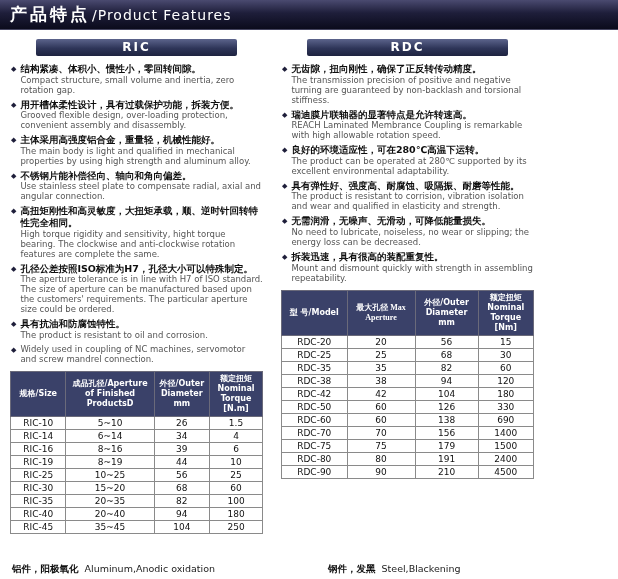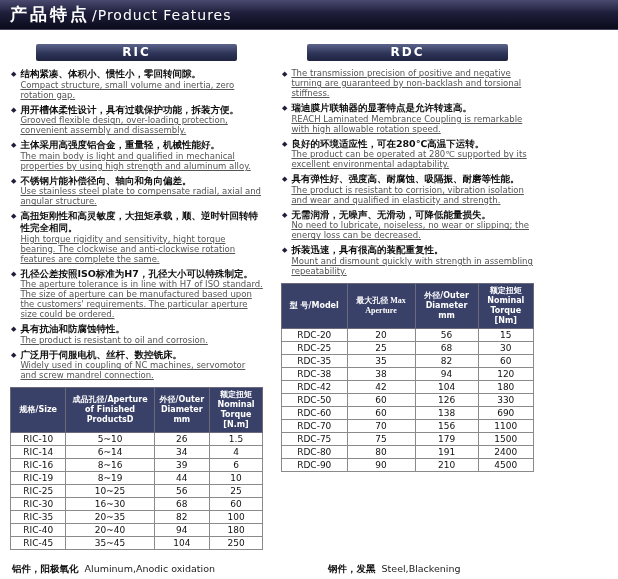--- a/index.html
+++ b/index.html
@@ -16,36 +16,36 @@
   .banner {
     height: 30px; width: 618px;
     background: linear-gradient(180deg, #4a4a70 0%, #1e1e3a 45%, #0b0b1c 100%);
     color: #fff; display: flex; align-items: center; padding-left: 10px;
     border-bottom: 1px solid #44445f;
   }
   .banner-zh { font-size: 17px; font-weight: bold; letter-spacing: 3px; }
   .banner-en { font-size: 14px; font-weight: normal; letter-spacing: 1px; margin-left: 2px; }
 
   
-  .columns { display: flex; gap: 18px; padding: 12px 10px 0 10px; height: 528px; }
+  .columns { display: flex; gap: 18px; padding: 7px 10px 0 10px; height: 528px; }
   .col { flex: 1; min-width: 0; display: flex; flex-direction: column; }
   .col-header {
     height: 17px; line-height: 17px; margin: 2px 26px 7px 26px;
     background: linear-gradient(180deg, #5c648c 0%, #2e3558 55%, #1e2340 100%);
     color: #fff; font-weight: bold; font-size: 12px; text-align: center;
     letter-spacing: 2px; border-radius: 2px;
   }
 
   
   .features { list-style: none; margin: 0; padding: 0; }
   .feature { display: flex; margin-bottom: 4px; }
   .bullet { flex: none; font-size: 7px; color: #1e1e3a; margin: 2px 4px 0 1px; }
   .ft { min-width: 0; }
   .zh { font-size: 9.5px; font-weight: bold; color: #0f0f0f; line-height: 1.22; }
-  .en { font-size: 8.5px; color: #555; line-height: 1.18; text-decoration: underline; }
+  .en { font-size: 8.5px; color: #555; line-height: 1.18; }
 
   
   .spec { width: 100%; border-collapse: collapse; table-layout: fixed; margin-top: 3px; }
   .spec th {
     background: #3a4169; color: #fff; font-size: 8px; font-weight: bold;
     border: 1px solid #6a6a7a; padding: 2px 1px; line-height: 1.25;
   }
   .spec td {
     font-size: 9px; color: #111; border: 1px solid #8a8a8a;
     text-align: center; padding: 0 2px; height: 13px; line-height: 12px;
@@ -96,21 +96,21 @@
           <span class="bullet">◆</span>
           <div class="ft">
             <div class="zh">主体采用高强度铝合金，重量轻，机械性能好。</div>
             <div class="en">The main body is light and qualified in mechanical properties by using high strength and aluminum alloy.</div>
           </div>
         </li>
           <li class="feature">
           <span class="bullet">◆</span>
           <div class="ft">
             <div class="zh">不锈钢片能补偿径向、轴向和角向偏差。</div>
-            <div class="en">Use stainless steel plate to compensate radial, axial and angular structure.</div>
+            <div class="en">Use stainless steel plate to compensate radial, axial and angular connection.</div>
           </div>
         </li>
           <li class="feature">
           <span class="bullet">◆</span>
           <div class="ft">
             <div class="zh">高扭矩刚性和高灵敏度，大扭矩承载，顺、逆时针回转特性完全相同。</div>
             <div class="en">High torque rigidity and sensitivity, hight torque bearing. The clockwise and anti-clockwise rotation features are complete the same.</div>
           </div>
         </li>
           <li class="feature">
@@ -123,21 +123,20 @@
           <li class="feature">
           <span class="bullet">◆</span>
           <div class="ft">
             <div class="zh">具有抗油和防腐蚀特性。</div>
             <div class="en">The product is resistant to oil and corrosion.</div>
           </div>
         </li>
           <li class="feature">
           <span class="bullet">◆</span>
           <div class="ft">
-            <div class="zh">广泛用于伺服电机、丝杆、数控铣床。</div>
             <div class="en">Widely used in coupling of NC machines, servomotor and screw mandrel connection.</div>
           </div>
         </li>
         </ul>
 
       <table class="spec">
         <thead>
           <tr>
             <th class="w-size">规格/Size</th>
             <th class="w-ap">成品孔径/Aperture of Finished ProductsD</th>
@@ -172,21 +171,21 @@
             <td>10</td>
           </tr>
             <tr class="row">
             <td>RIC-25</td>
             <td>10~25</td>
             <td>56</td>
             <td>25</td>
           </tr>
             <tr class="row">
             <td>RIC-30</td>
-            <td>16~30</td>
+            <td>15~20</td>
             <td>68</td>
             <td>60</td>
           </tr>
             <tr class="row">
             <td>RIC-35</td>
             <td>20~35</td>
             <td>82</td>
             <td>100</td>
           </tr>
             <tr class="row">
@@ -206,20 +205,21 @@
     </div>
 
     <div class="col">
       <div class="col-header">RDC</div>
 
       <ul class="features">
 
       <li class="feature">
           <span class="bullet">◆</span>
           <div class="ft">
+            <div class="zh">无齿隙，扭向刚性，确保了正反转传动精度。</div>
             <div class="en">The transmission precision of positive and negative turning are guaranteed by non-backlash and torsional stiffness.</div>
           </div>
         </li>
           <li class="feature">
           <span class="bullet">◆</span>
           <div class="ft">
             <div class="zh">瑞迪膜片联轴器的显著特点是允许转速高。</div>
             <div class="en">REACH Laminated Membrance Coupling is remarkable with high allowable rotation speed.</div>
           </div>
         </li>
@@ -303,21 +303,21 @@
             <tr class="row">
             <td>RDC-60</td>
             <td>60</td>
             <td>138</td>
             <td>690</td>
           </tr>
             <tr class="row">
             <td>RDC-70</td>
             <td>70</td>
             <td>156</td>
-            <td>1100</td>
+            <td>1400</td>
           </tr>
             <tr class="row">
             <td>RDC-75</td>
             <td>75</td>
             <td>179</td>
             <td>1500</td>
           </tr>
             <tr class="row">
             <td>RDC-80</td>
             <td>80</td>

